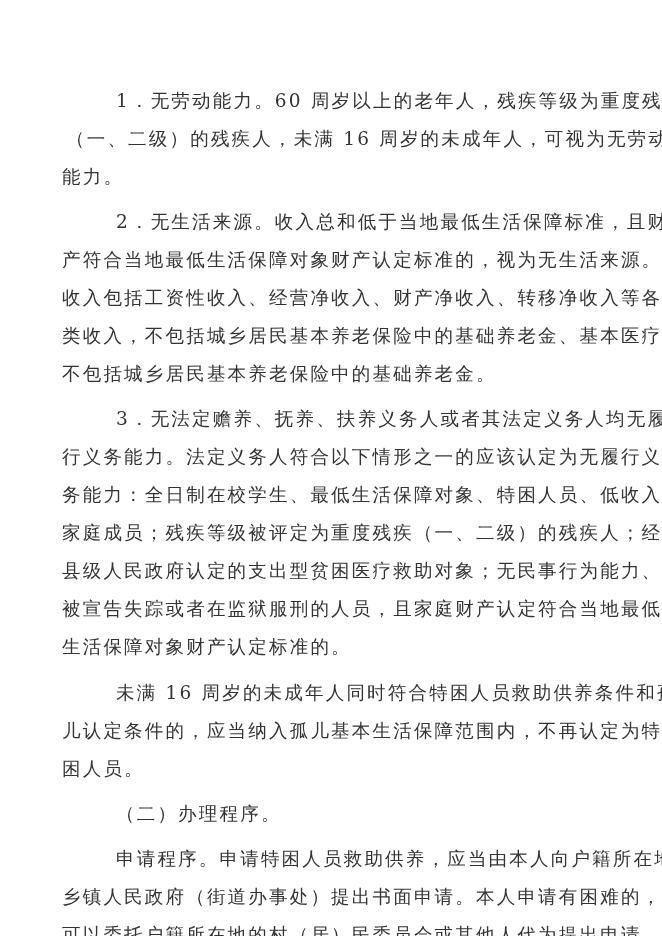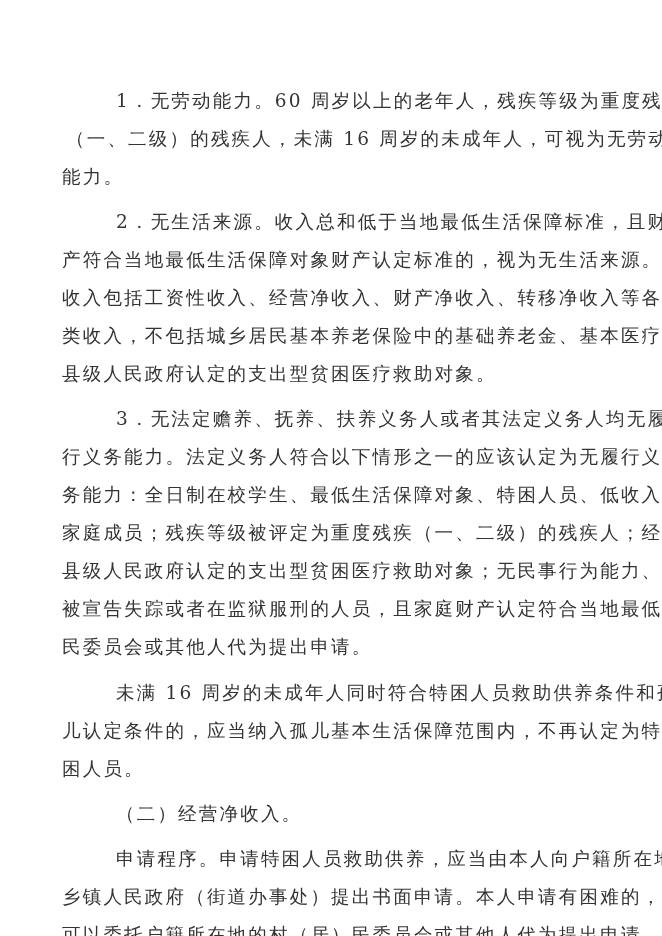--- a/index.html
+++ b/index.html
@@ -15,32 +15,32 @@
 <div class="page">
 
   <div class="line" style="top:88px;left:116px">1．无劳动能力。60 周岁以上的老年人，残疾等级为重度残疾</div>
   <div class="line" style="top:126px;left:66px">（一、二级）的残疾人，未满 16 周岁的未成年人，可视为无劳动</div>
   <div class="line" style="top:164px">能力。</div>
 
   <div class="line" style="top:209px;left:116px">2．无生活来源。收入总和低于当地最低生活保障标准，且财</div>
   <div class="line" style="top:247px">产符合当地最低生活保障对象财产认定标准的，视为无生活来源。</div>
   <div class="line" style="top:285px">收入包括工资性收入、经营净收入、财产净收入、转移净收入等各</div>
   <div class="line" style="top:323px">类收入，不包括城乡居民基本养老保险中的基础养老金、基本医疗</div>
-  <div class="line" style="top:361px">县级人民政府认定的支出型贫困医疗救助对象。</div>
+  <div class="line" style="top:361px">不包括城乡居民基本养老保险中的基础养老金。</div>
 
   <div class="line" style="top:406px;left:116px">3．无法定赡养、抚养、扶养义务人或者其法定义务人均无履</div>
   <div class="line" style="top:444px">行义务能力。法定义务人符合以下情形之一的应该认定为无履行义</div>
   <div class="line" style="top:482px">务能力：全日制在校学生、最低生活保障对象、特困人员、低收入</div>
   <div class="line" style="top:520px">家庭成员；残疾等级被评定为重度残疾（一、二级）的残疾人；经</div>
   <div class="line" style="top:558px">县级人民政府认定的支出型贫困医疗救助对象；无民事行为能力、</div>
   <div class="line" style="top:596px">被宣告失踪或者在监狱服刑的人员，且家庭财产认定符合当地最低</div>
-  <div class="line" style="top:634px">民委员会或其他人代为提出申请。</div>
+  <div class="line" style="top:634px">生活保障对象财产认定标准的。</div>
 
   <div class="line" style="top:680px;left:116px">未满 16 周岁的未成年人同时符合特困人员救助供养条件和孤</div>
   <div class="line" style="top:718px">儿认定条件的，应当纳入孤儿基本生活保障范围内，不再认定为特</div>
   <div class="line" style="top:756px">困人员。</div>
 
-  <div class="line" style="top:801px;left:116px">（二）经营净收入。</div>
+  <div class="line" style="top:801px;left:116px">（二）办理程序。</div>
 
   <div class="line" style="top:846px;left:116px">申请程序。申请特困人员救助供养，应当由本人向户籍所在地</div>
   <div class="line" style="top:884px">乡镇人民政府（街道办事处）提出书面申请。本人申请有困难的，</div>
   <div class="line" style="top:922px">可以委托户籍所在地的村（居）民委员会或其他人代为提出申请。</div>
 </div>
 
 </body></html>

